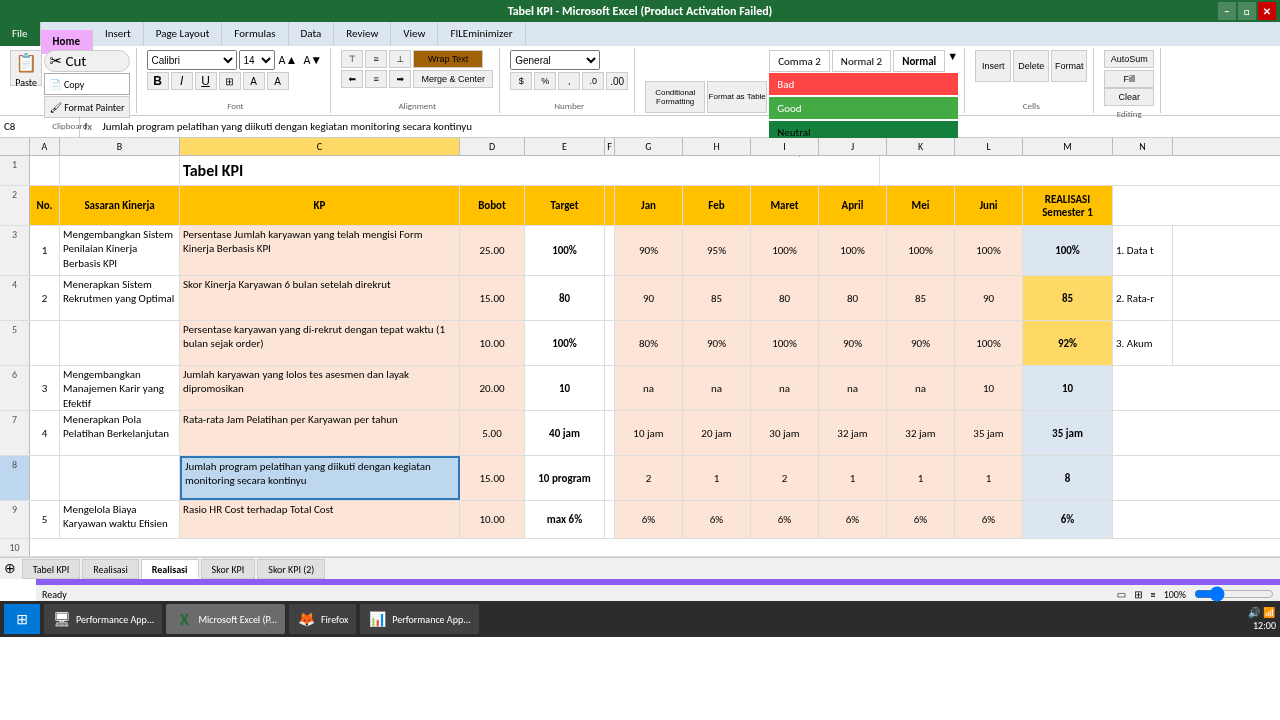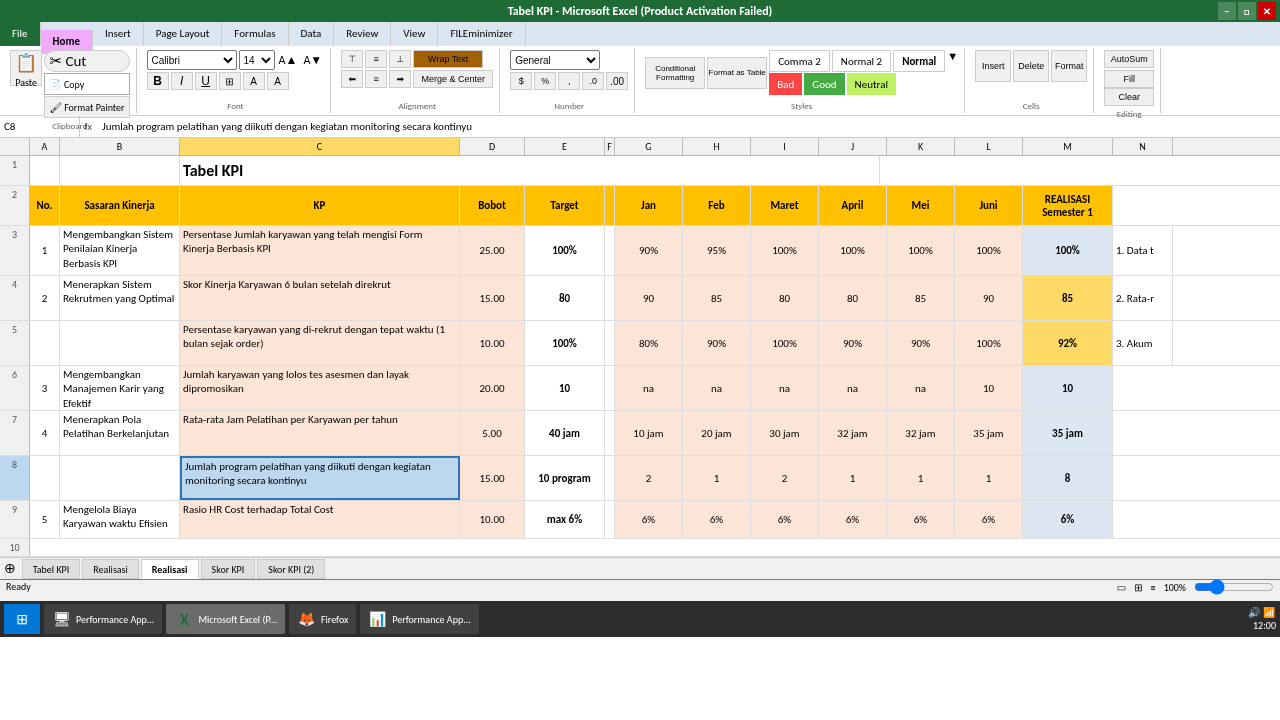--- a/index.html
+++ b/index.html
@@ -92,21 +92,21 @@
       height: 22px;
       display: flex;
       align-items: center;
       cursor: pointer;
     }
     .style-box.comma2 { background: #fff; }
     .style-box.normal2 { background: #fff; }
     .style-box.normal { background: #fff; font-weight: bold; }
     .style-bad { background: #ff4444; color: #fff; padding: 2px 8px; font-size: 11px; height: 22px; display: flex; align-items: center; }
     .style-good { background: #44aa44; color: #fff; padding: 2px 8px; font-size: 11px; height: 22px; display: flex; align-items: center; }
-    .style-neutral { background: #bef264; color: #000; padding: 2px 8px; font-size: 11px; height: 22px; display: flex; align-items: center; }
+    .style-neutral { background: #15803d; color: #000; padding: 2px 8px; font-size: 11px; height: 22px; display: flex; align-items: center; }
 
     
     #formula-bar {
       display: flex;
       align-items: center;
       height: 22px;
       border-bottom: 1px solid #ccc;
       background: #fff;
       font-size: 11px;
     }
@@ -208,27 +208,28 @@
     }
     .sheet-tab.active {
       background: #fff;
       border-bottom: 1px solid #fff;
       font-weight: bold;
     }
 
     
     #status-bar {
       display: flex;
-      align-items: flex-start;
+      align-items: flex-end;
       height: 22px;
       background: #f0f0f0;
-      border-top: 1px solid #8b5cf6;
+      border-top: 6px solid #8b5cf6;
       font-size: 10px;
       padding: 0 6px;
       justify-content: space-between;
+      margin-left: 36px;
     }
 
     
     #taskbar {
       display: flex;
       align-items: center;
       height: 36px;
       background: #2c2c2c;
       padding: 0 4px;
       gap: 4px;
@@ -371,21 +372,21 @@
 Formatting</button>
       <button style="width:60px;height:32px;border:1px solid #ccc;cursor:pointer;font-size:8px;text-align:center;">Format
 as Table</button>
       <div style="display:flex;flex-direction:column;gap:1px;">
         <div style="display:flex;gap:2px;">
           <div class="style-box comma2">Comma 2</div>
           <div class="style-box normal2">Normal 2</div>
           <div class="style-box normal">Normal</div>
           <span style="cursor:pointer;">▼</span>
         </div>
-        <div style="display:flex;gap:2px;">
+        <div style="display:flex;gap:2px;flex-direction:column;">
           <div class="style-bad">Bad</div>
           <div class="style-good">Good</div>
           <div class="style-neutral">Neutral</div>
         </div>
       </div>
     </div>
     <div class="ribbon-group-label">Styles</div>
   </div>
 
   <div class="ribbon-group">

